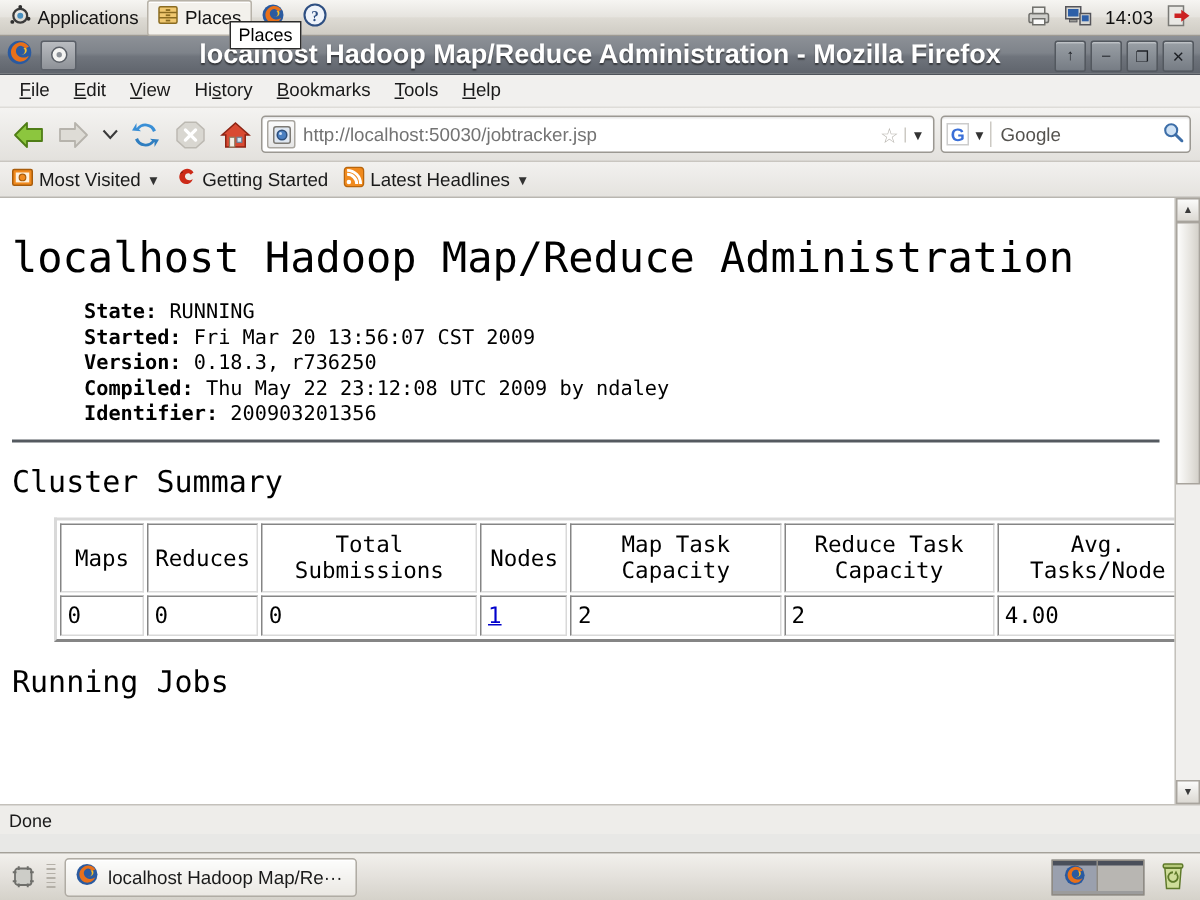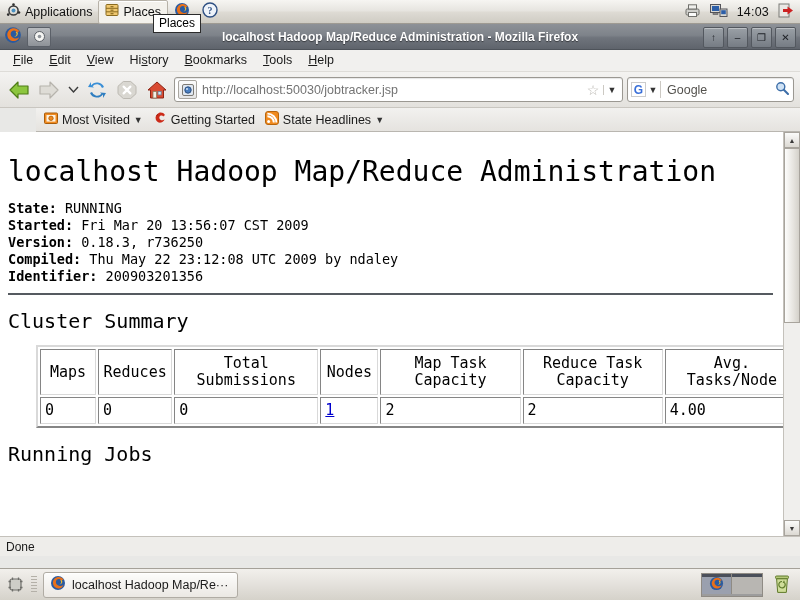--- a/index.html
+++ b/index.html
@@ -84,21 +84,21 @@
     display: flex;
     align-items: center;
     border-bottom: 1px solid #4e535a;
     box-sizing: border-box;
   }
   .title-left { display: flex; align-items: center; padding-left: 4px; gap: 5px; }
   .title-text {
     position: absolute;
     left: 0; right: 0;
     text-align: center;
-    font-size: 12px;
+    font-size: 18px;
     font-weight: bold;
     color: #ffffff;
     text-shadow: 0 1px 1px rgba(0,0,0,.5);
     pointer-events: none;
   }
   .title-btns {
     position: absolute;
     right: 4px; top: 3px;
     display: flex; gap: 3px;
   }
@@ -214,21 +214,20 @@
   
   .bmbar {
     height: 24px;
     background: linear-gradient(to bottom,#f2f1ef,#e5e3df);
     display: flex;
     align-items: center;
     gap: 10px;
     padding-left: 8px;
     border-bottom: 1px solid #b9b6b0;
     box-sizing: border-box;
-    margin-left: 36px;
   }
   .bm {
     display: flex; align-items: center; gap: 4px;
     font-size: 12.5px; color: #1a1a1a;
   }
   .bm .caret { font-size: 9px; color: #333; }
 
   
   .viewport {
     position: relative;
@@ -260,21 +259,21 @@
     font-size: 20px;
     font-weight: normal;
     margin: 14px 0 12px 0;
   }
   .info-block {
     font-family: "DejaVu Sans Mono", "Liberation Mono", monospace;
     font-size: 13.5px;
     line-height: 17px;
     margin-bottom: 8px;
   }
-  .info-block b { font-weight: bold; }
+  .info-block b { font-weight: bold; margin-left: 48px; }
   hr.rule {
     border: 0;
     border-top: 2px solid #555a60;
     margin: 8px 0 4px 0;
   }
   table.summary {
     border-collapse: separate;
     border-spacing: 2px;
     border: 2px outset #d9d9d9;
     font-family: "DejaVu Sans Mono", "Liberation Mono", monospace;
@@ -611,21 +610,21 @@
 
       <span class="bm">
         <span>
           <svg width="14" height="14" viewBox="0 0 14 14">
             <rect x="0.5" y="0.5" width="13" height="13" rx="2.5" fill="#f08a1e" stroke="#b8650c" stroke-width="1"></rect>
             <circle cx="3.6" cy="10.4" r="1.5" fill="#fff"></circle>
             <path d="M2.4 6.2a5.4 5.4 0 0 1 5.4 5.4h2a7.4 7.4 0 0 0-7.4-7.4z" fill="#fff"></path>
             <path d="M2.4 2.6a9 9 0 0 1 9 9" fill="none" stroke="#fff" stroke-width="1.9"></path>
           </svg>
         </span>
-        <span>State Headlines</span>
+        <span>Latest Headlines</span>
         <span class="caret">▼</span>
       </span>
     </div>
 
     <div class="viewport">
 
       <div class="page">
 
         <h1 class="page-h1">localhost Hadoop Map/Reduce Administration</h1>
 

